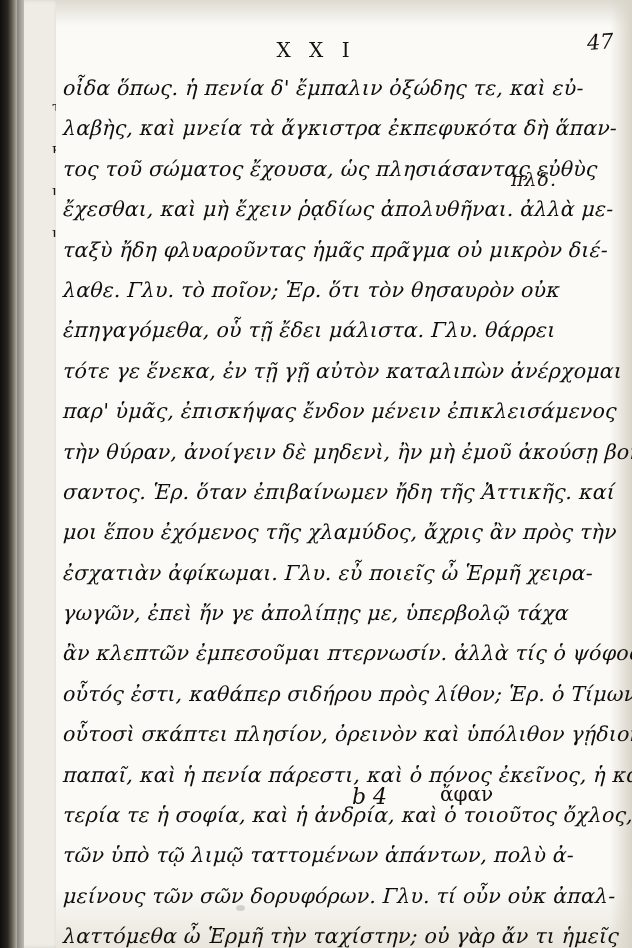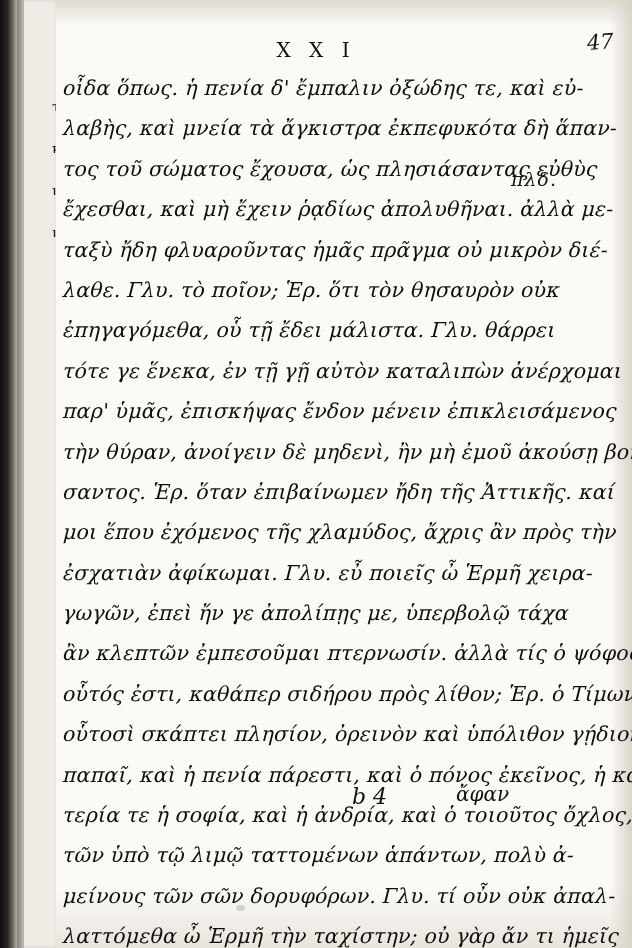--- a/index.html
+++ b/index.html
@@ -132,25 +132,24 @@
   .signature {
     position: absolute;
     left: 296px;
     top: 784px;
     font-size: 22px;
     color: #120f0c;
     font-style: italic;
   }
   .catchword {
     position: absolute;
-    left: 400px;
+    left: 384px;
     top: 782px;
     font-size: 20px;
     color: #120f0c;
-    font-style: italic;
   }
   .blot {
     position: absolute;
     border-radius: 50%;
     background: rgba(60,52,40,0.18);
   }
 </style>
 </head>
 <body>
 

